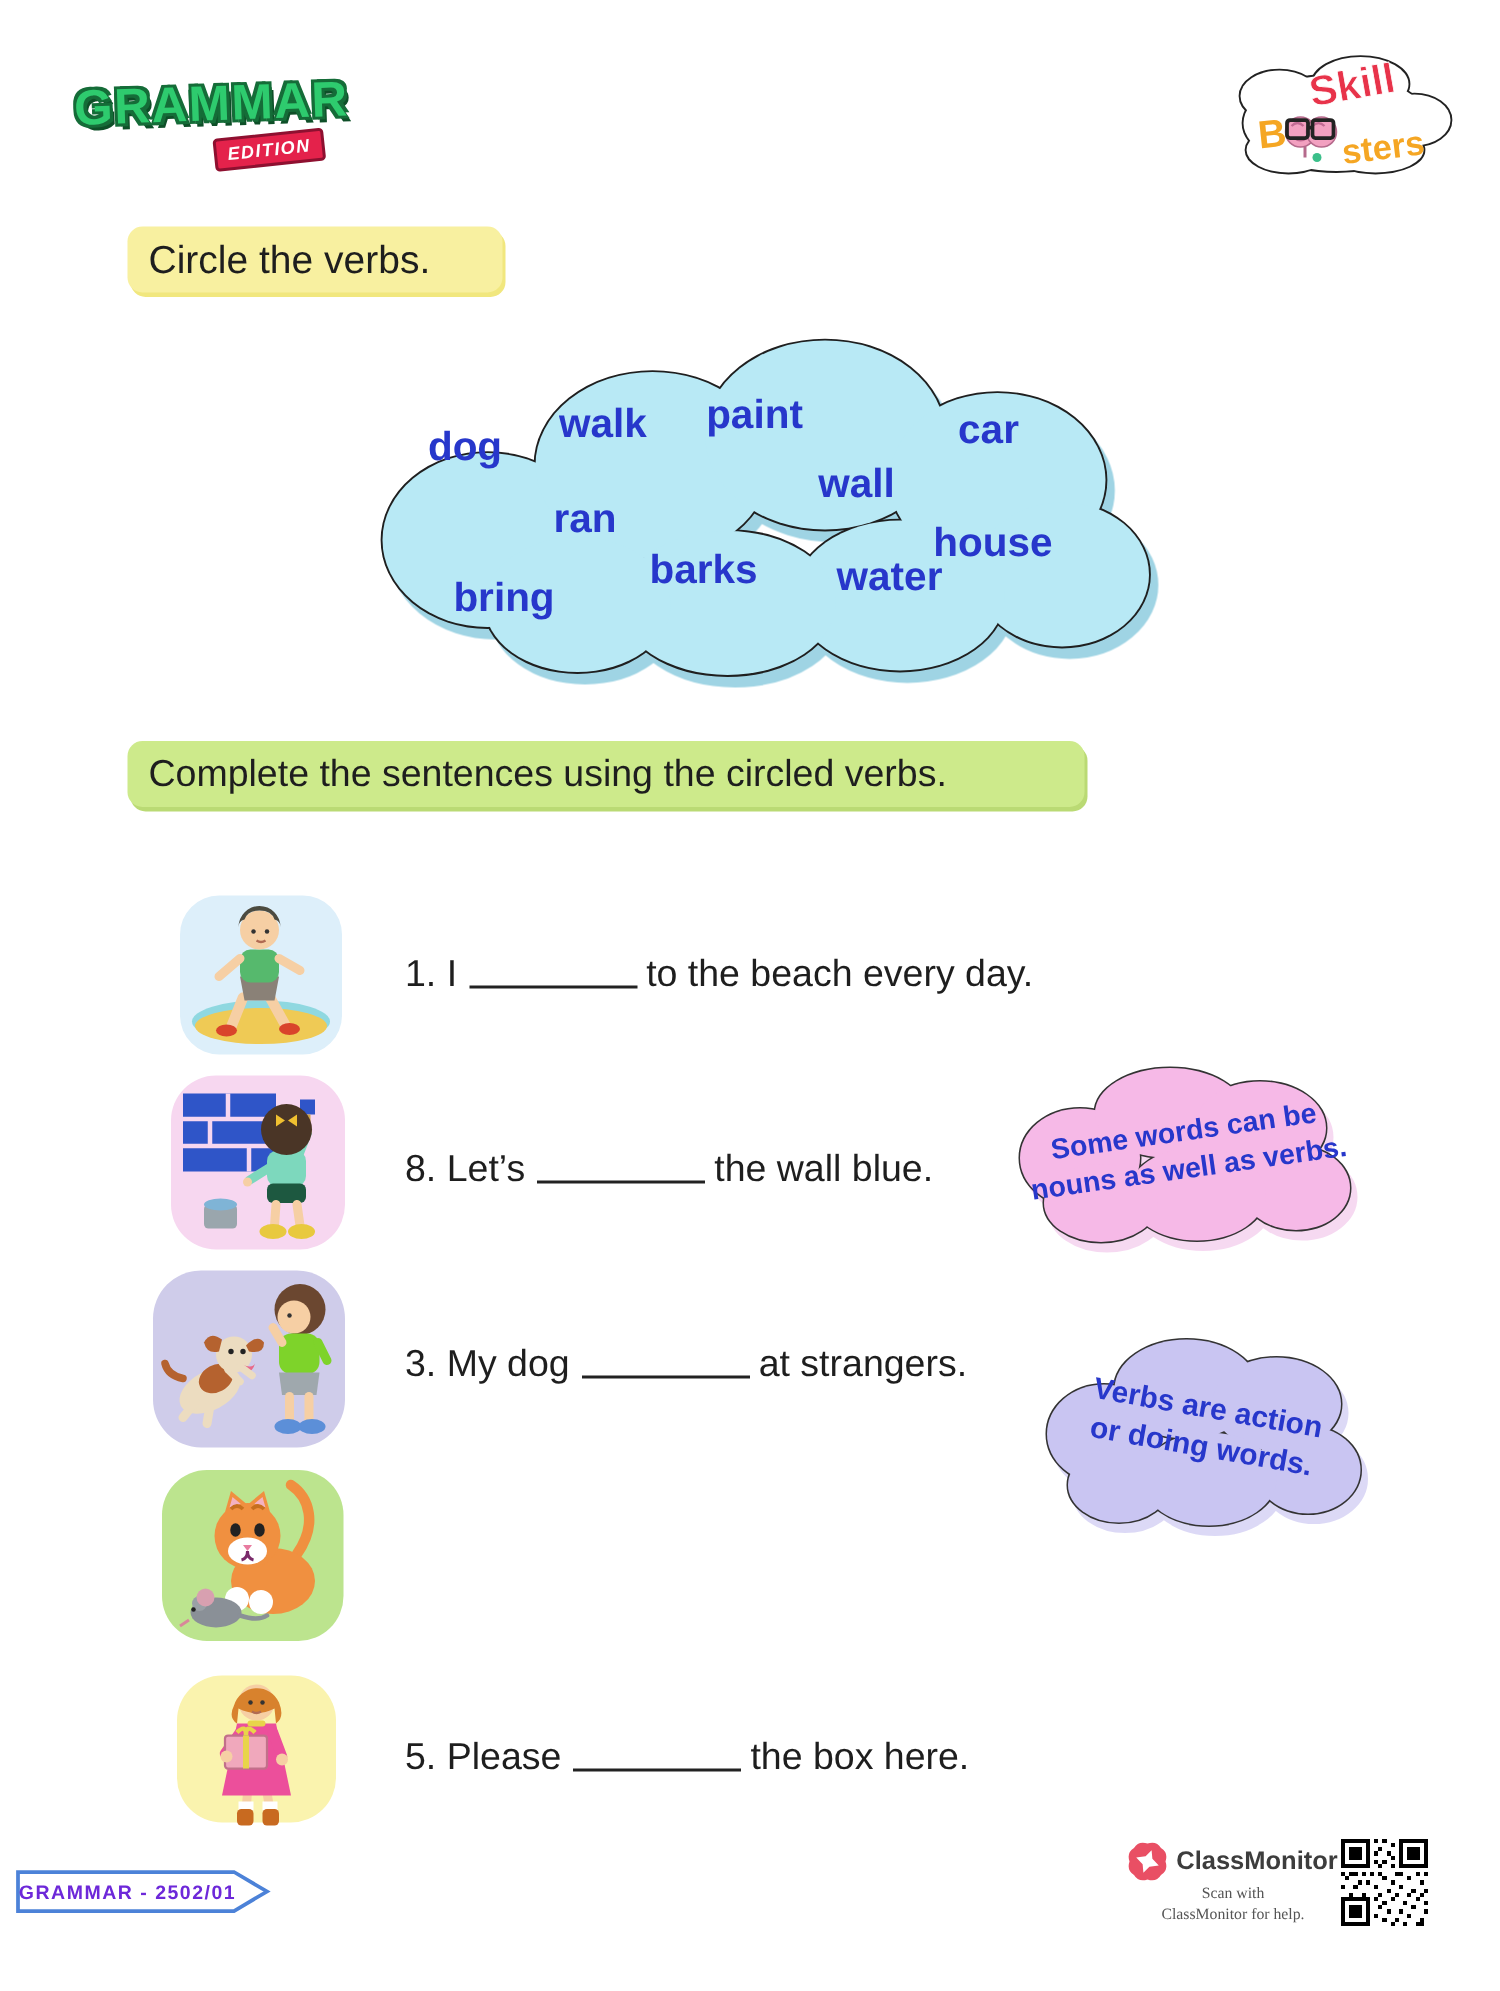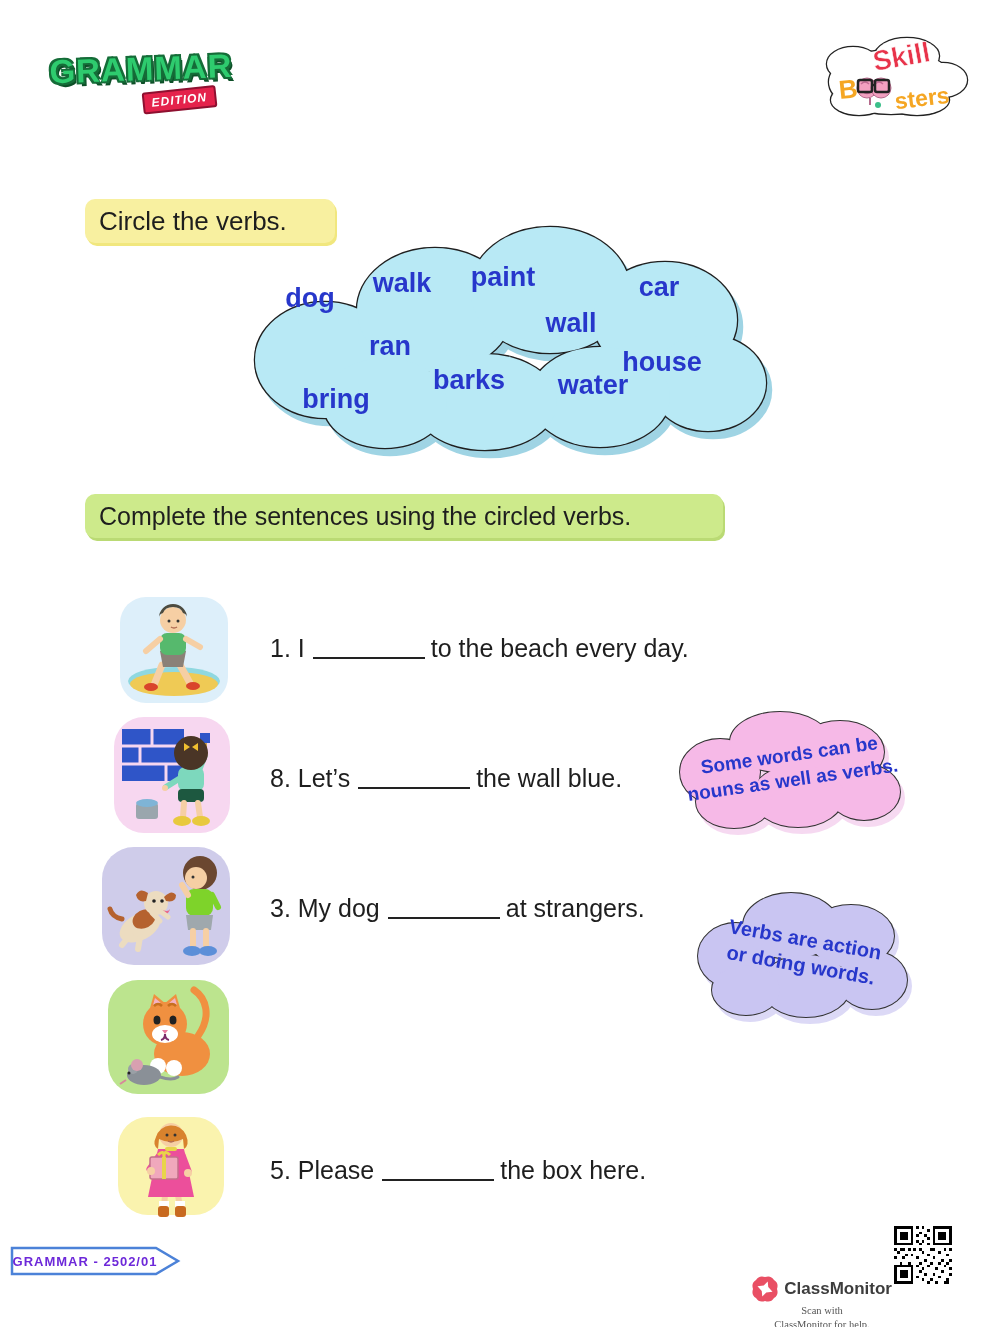--- a/index.html
+++ b/index.html
@@ -13,21 +13,21 @@
   .edition-badge{position:absolute;left:92px;top:40px;background:#e4224b;color:#ffffff;
     font-style:italic;font-weight:bold;font-size:12px;padding:2px 7px;border-radius:3px;
     border:2px solid #8e1030;transform:rotate(-4deg);letter-spacing:1px;}
   .verbs-title{position:absolute;left:0;right:0;top:40px;margin:0;text-align:center;
     font-size:58px;font-weight:bold;letter-spacing:4px;color:#d13a59;
     text-shadow:-2px -2px 0 #ccd6d3,2px -2px 0 #ccd6d3,-2px 2px 0 #ccd6d3,2px 2px 0 #ccd6d3,4px 5px 0 #b9c6c2;}
   .skill-logo{position:absolute;left:815px;top:32px;width:160px;height:92px;}
 
   
   .hl{position:absolute;border-radius:10px;display:flex;align-items:center;padding:0 14px;}
-  .hl-yellow{left:85px;top:151px;width:222px;height:44px;background:#f8f0a0;box-shadow:2px 3px 0 #f1e77e;margin-top:48px;}
+  .hl-yellow{left:85px;top:151px;width:222px;height:44px;background:#f8f0a0;box-shadow:2px 3px 0 #f1e77e;}
   .hl-yellow .hl-text{font-size:26px;}
   .hl-green{left:85px;top:494px;width:610px;height:44px;background:#cdea8b;box-shadow:2px 3px 0 #bada74;align-items:center;}
   .hl-green .hl-text{font-size:25px;}
 
   
   .word-cloud{position:absolute;left:250px;top:205px;width:520px;height:250px;}
   .word-cloud svg{position:absolute;left:0;top:0;filter:drop-shadow(5px 7px 0 #9fd4e4);}
   .word{position:absolute;transform:translate(-50%,-50%);font-weight:bold;font-size:27px;color:#2737cb;white-space:nowrap;}
   .w0{left:60px;top:93px}  .w1{left:152px;top:78px} .w2{left:253px;top:72px}
   .w3{left:409px;top:82px} .w4{left:321px;top:118px}.w5{left:140px;top:141px}
@@ -56,21 +56,21 @@
   .tip-text{position:absolute;left:50%;top:50%;width:105%;text-align:center;
     color:#2737cb;font-weight:bold;font-size:19px;line-height:1.3;}
   .tip-pink .tip-text{transform:translate(-50%,-50%) rotate(-8deg);}
   .tip-purple .tip-text{transform:translate(-50%,-50%) rotate(10deg);font-size:20px;}
 
   
   .code-banner{position:absolute;left:10px;top:1246px;width:172px;height:30px;}
   .code-banner .code-text{position:absolute;left:0;top:0;width:150px;height:30px;display:flex;
     align-items:center;justify-content:center;font-size:13px;font-weight:bold;letter-spacing:1px;color:#6d28d9;}
   .cm-block{position:absolute;left:752px;top:1228px;width:140px;text-align:center;}
-  .cm-row{display:flex;align-items:center;justify-content:space-between;gap:6px;margin-top:48px;}
+  .cm-row{display:flex;align-items:center;justify-content:center;gap:6px;}
   .cm-name{font-size:17px;font-weight:bold;color:#3d3d3d;}
   .cm-scan{font-size:10.5px;color:#555;line-height:1.35;margin-top:2px;font-family:Liberation Serif, serif;}
   .qr{position:absolute;left:894px;top:1226px;}
 </style>
 </head>
 <body>
 
 <div class="page">
 
   <div class="grammar-logo">

